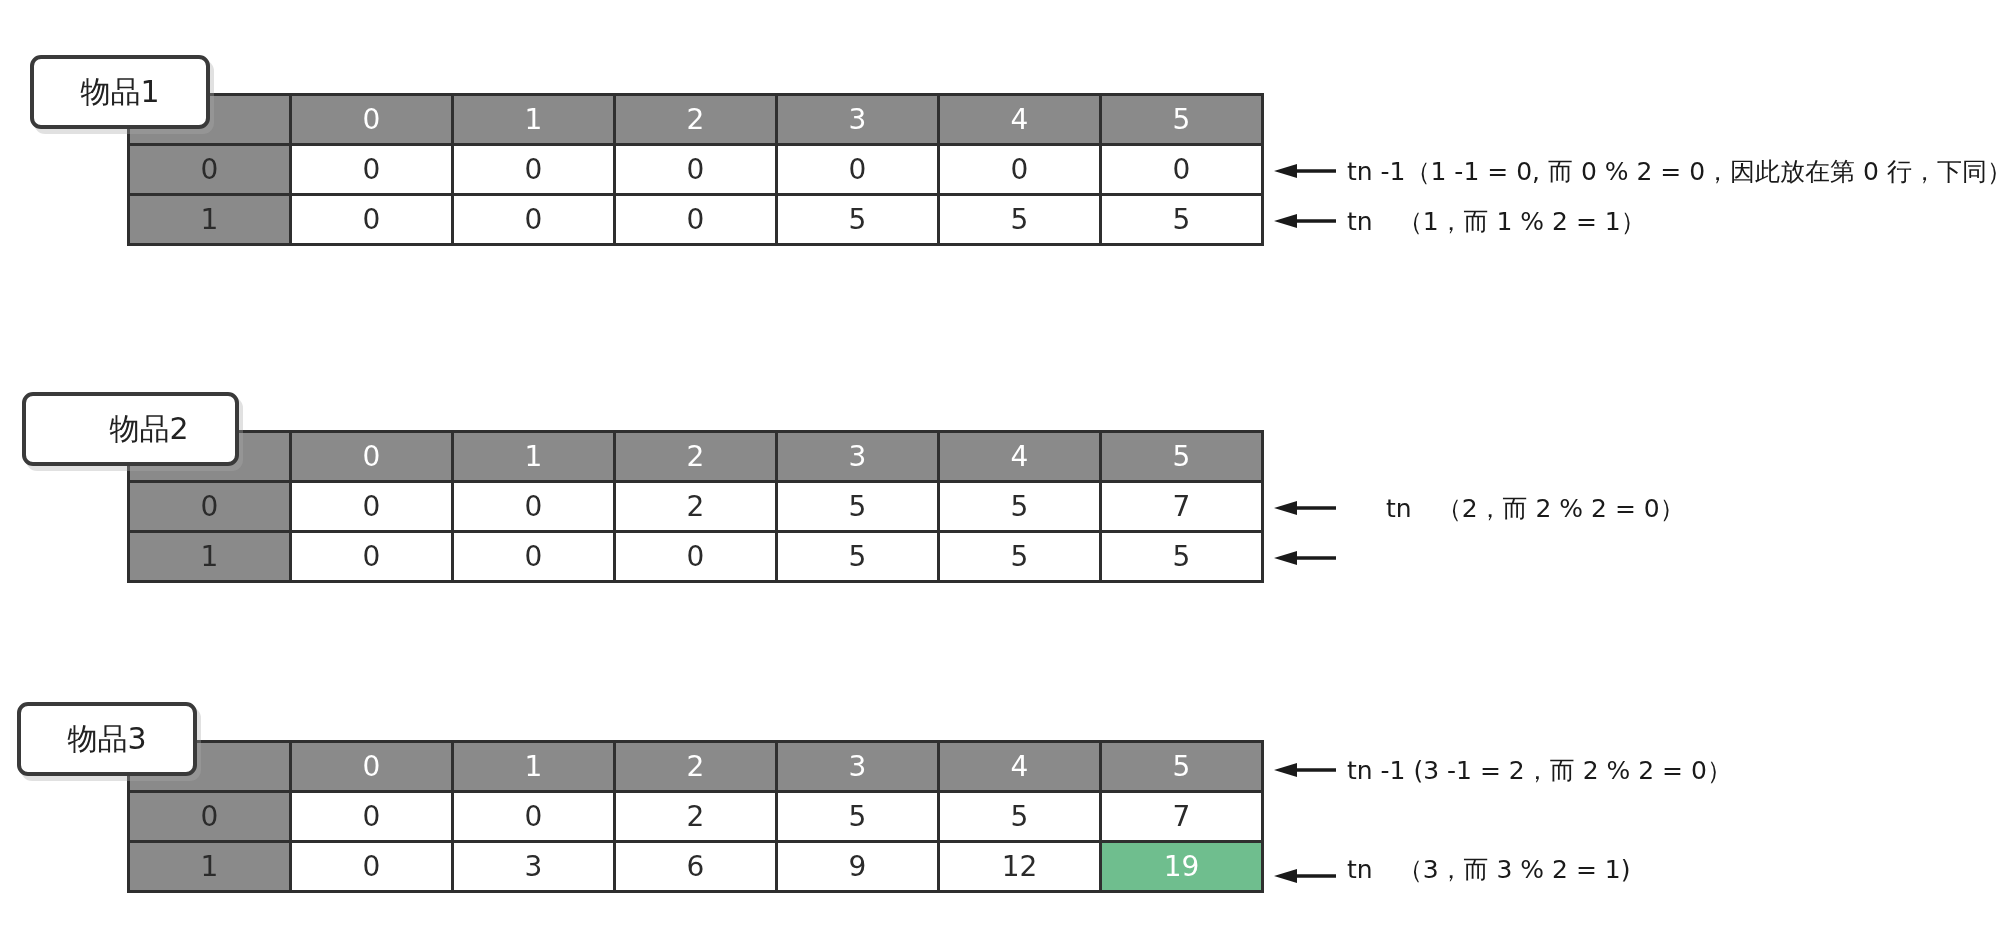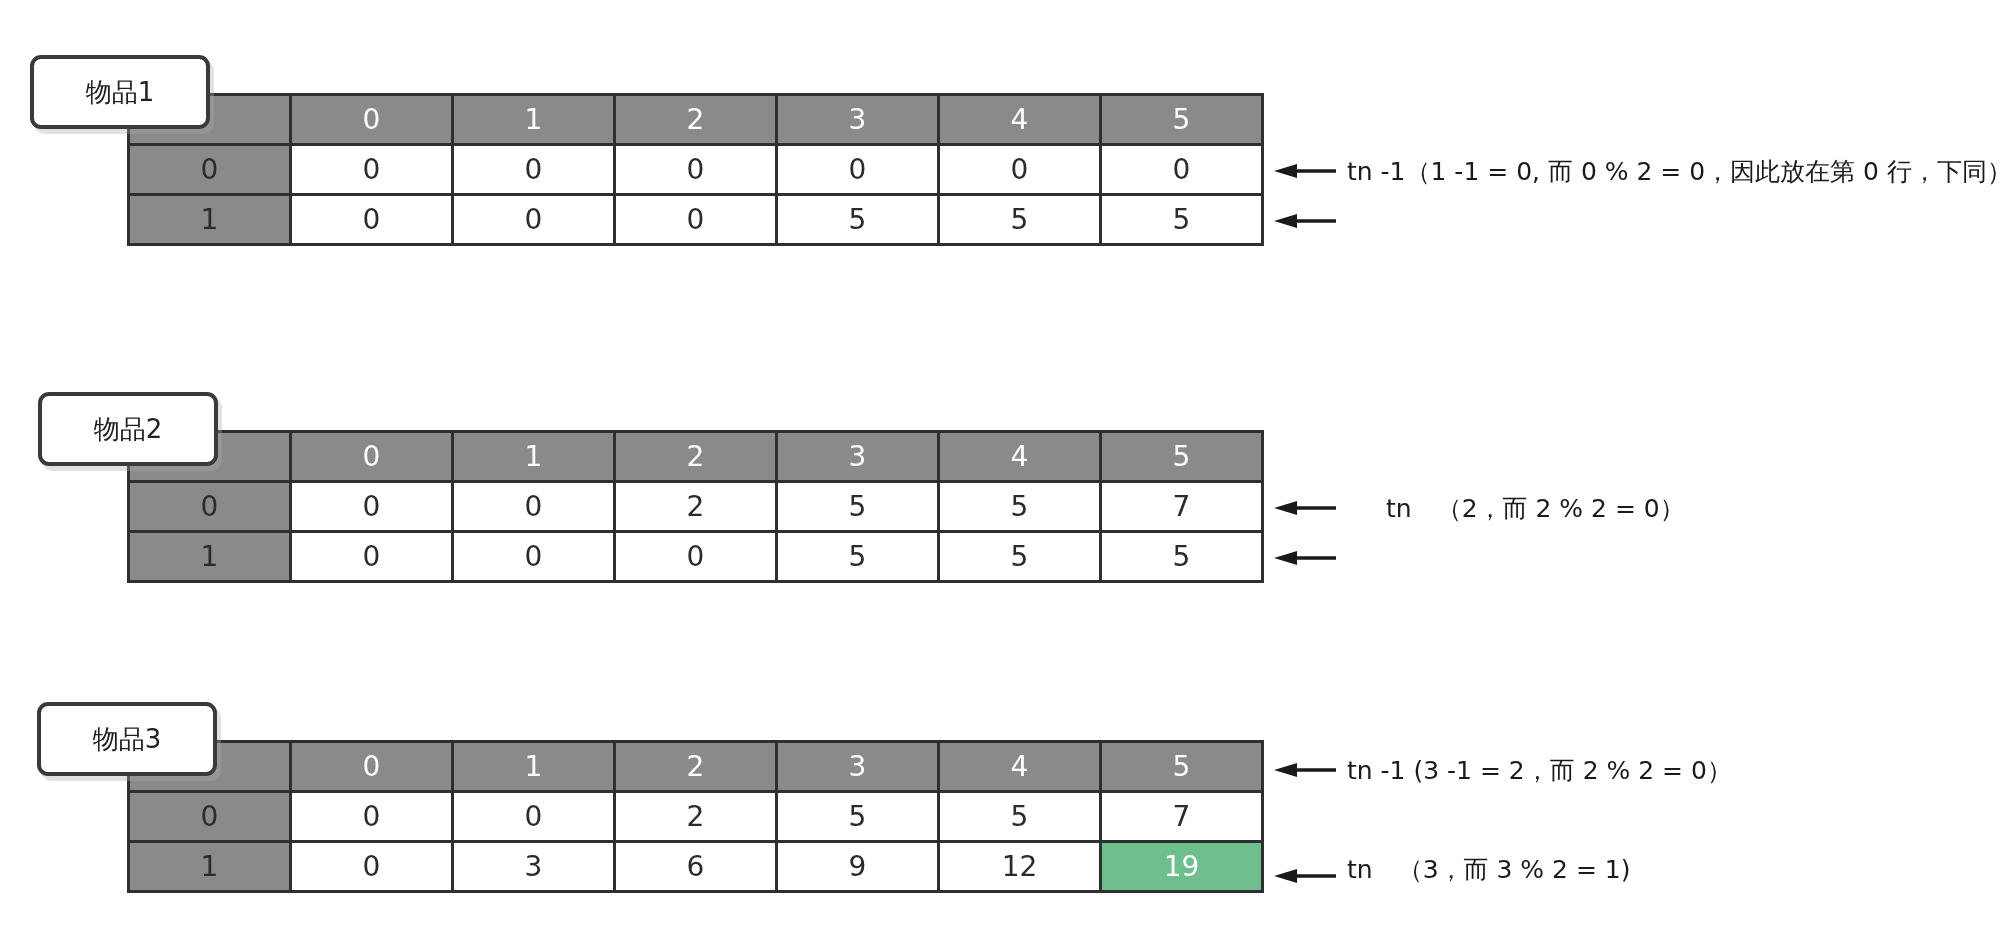--- a/index.html
+++ b/index.html
@@ -26,21 +26,21 @@
     width:159px;height:47px;text-align:center;vertical-align:middle;
     font-size:28px;color:var(--cell-text);background:#ffffff;padding:0;
   }
   table.dp td.hdr{background:var(--header-bg);color:var(--header-text);}
   table.dp td.rh{background:var(--header-bg);color:var(--cell-text);}
   table.dp td.green{background:var(--highlight-bg);color:var(--highlight-text);}
   .label-box{
     position:absolute;width:172px;height:66px;background:#ffffff;
     border:4px solid #3a3a3a;border-radius:11px;z-index:3;
     display:flex;align-items:center;justify-content:center;
-    font-size:26px;color:#222;
+    font-size:30px;color:#222;
     box-shadow:4px 5px 0 rgba(170,170,170,0.35);
   }
   .annotation{
     position:absolute;left:1272px;height:36px;display:flex;align-items:center;gap:9px;
     white-space:nowrap;font-size:25px;color:var(--annotation-text);z-index:2;
   }
   .arrow-svg{flex:0 0 auto;display:block;}
 </style>
 </head>
 <body>
@@ -88,23 +88,24 @@
       <path d="M20 10 H64" stroke="#1a1a1a" stroke-width="3.4" fill="none"></path>
       <path d="M2 10 L25 3 L25 17 Z" fill="#1a1a1a"></path>
     </svg>
     <span>tn -1（1 -1 = 0, 而 0 % 2 = 0，因此放在第 0 行，下同）</span>
   </div>
   <div class="annotation" style="top:203px;">
     <svg class="arrow-svg" width="66" height="20" viewBox="0 0 66 20">
       <path d="M20 10 H64" stroke="#1a1a1a" stroke-width="3.4" fill="none"></path>
       <path d="M2 10 L25 3 L25 17 Z" fill="#1a1a1a"></path>
     </svg>
-  </div>
-
-  <div class="label-box" style="left:38px;top:392px;">
+    <span>tn　（1，而 1 % 2 = 1）</span>
+  </div>
+
+  <div class="label-box" style="left:22px;top:392px;padding-left:37px;">
     <span>物品2</span>
   </div>
 
   <table class="dp" style="top:430px;">
     <tbody>
         <tr>
       <td class="hdr"></td>
       <td class="hdr">0</td>
       <td class="hdr">1</td>
       <td class="hdr">2</td>
@@ -140,21 +141,21 @@
     </svg>
     <span>tn　（2，而 2 % 2 = 0）</span>
   </div>
   <div class="annotation" style="top:540px;">
     <svg class="arrow-svg" width="66" height="20" viewBox="0 0 66 20">
       <path d="M20 10 H64" stroke="#1a1a1a" stroke-width="3.4" fill="none"></path>
       <path d="M2 10 L25 3 L25 17 Z" fill="#1a1a1a"></path>
     </svg>
   </div>
 
-  <div class="label-box" style="left:37px;top:702px;">
+  <div class="label-box" style="left:17px;top:702px;">
     <span>物品3</span>
   </div>
 
   <table class="dp" style="top:740px;">
     <tbody>
         <tr>
       <td class="hdr"></td>
       <td class="hdr">0</td>
       <td class="hdr">1</td>
       <td class="hdr">2</td>

